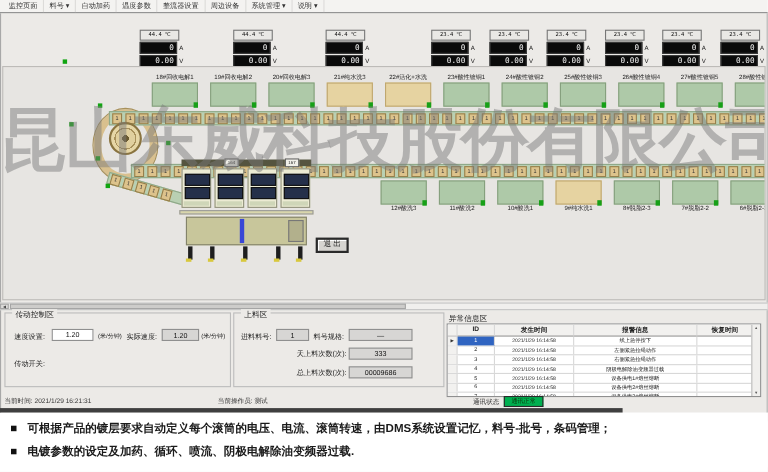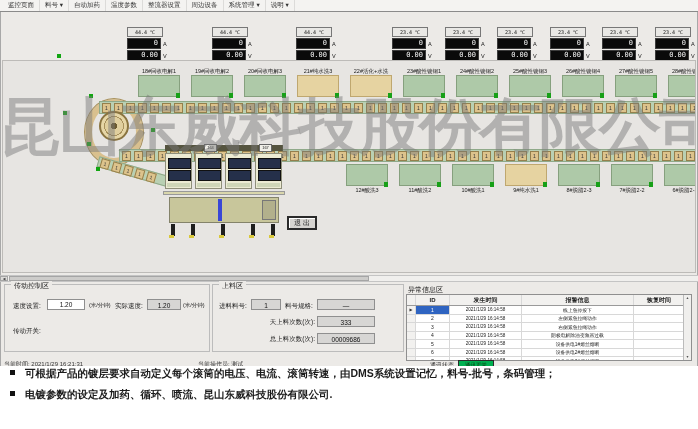--- a/index.html
+++ b/index.html
@@ -97,21 +97,21 @@
   .sel-id{background:var(--alarm-selected,#2f64c1);color:#fff;}
   .a-scroll{position:absolute;right:0;top:0;width:8px;height:65px;background:#f0efed;border-left:1px solid #bbb;
             display:flex;flex-direction:column;justify-content:space-between;align-items:center;
             font-size:3.5px;color:#555;box-sizing:border-box;padding:1px 0;}
   
   .sbar{position:absolute;font-size:6px;color:#333;white-space:nowrap;}
   .comm-badge{position:absolute;left:458px;top:360px;width:36px;height:10px;background:var(--comm-ok,#00b050);
               border:1px solid #2a2a2a;font-size:5.5px;line-height:9px;text-align:center;color:#0a320a;box-sizing:border-box;}
   .dark-strip{position:absolute;left:0;top:371px;width:566px;height:4px;background:#3f3f3f;}
   
-  .notes{position:absolute;left:0;top:366px;width:698px;background:#fff;}
+  .notes{position:absolute;left:0;top:383px;width:698px;background:#fff;}
   .note-line{display:flex;align-items:flex-start;padding:0 10px;margin-bottom:7px;
              font-size:10.5px;font-weight:600;color:#1b1b1b;line-height:1.35;}
   .note-bullet{flex:none;width:5px;height:5px;background:#111;margin:4px 10px 0 0;}
 </style>
 </head>
 <body>
 
 <div class="app"></div>
 
 <div class="menu-bar">
@@ -604,17 +604,17 @@
 <div class="comm-badge">通讯正常</div>
 <div class="dark-strip"></div>
 
 <div class="notes">
   <div class="note-line">
     <span class="note-bullet"></span>
     <span>可根据产品的镀层要求自动定义每个滚筒的电压、电流、滚筒转速，由DMS系统设置记忆，料号-批号，条码管理；</span>
   </div>
   <div class="note-line">
     <span class="note-bullet"></span>
-    <span>电镀参数的设定及加药、循环、喷流、昆山东威科技股份有限公司.</span>
+    <span>电镀参数的设定及加药、循环、喷流、阴极电解除油变频器过载.</span>
   </div>
 </div>
 
 <div class="gdot" style="left: 57px; top: 54px; position: absolute;"></div>
 
 </body></html>

